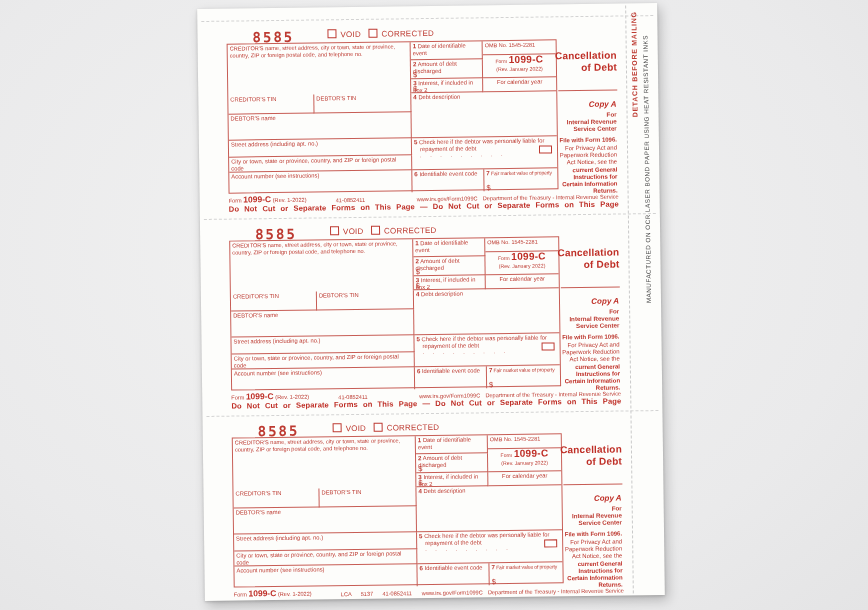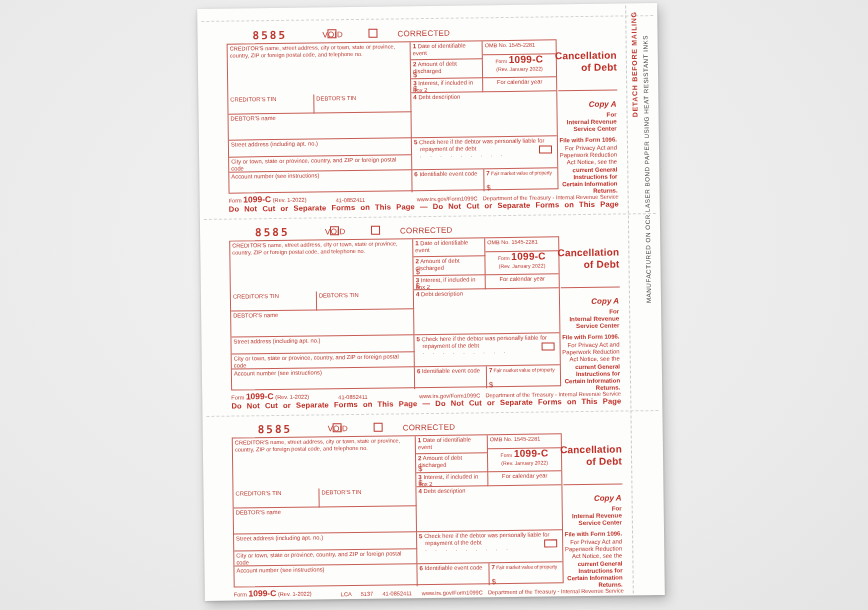--- a/index.html
+++ b/index.html
@@ -19,25 +19,25 @@
   .perf-v { position: absolute; left: 428px; top: 2px; bottom: 2px; width: 0; border-left: 1px dashed #c9c9c9; }
   .perf-h { position: absolute; left: 4px; right: 4px; height: 0; border-top: 1px dashed #d3d3d3; }
   .vtext { position: absolute; transform: rotate(-90deg); transform-origin: 0 0; white-space: nowrap; }
   .detach { font-size: 7px; font-weight: bold; color: var(--red); letter-spacing: .7px; }
   .manu { font-size: 6.3px; color: #474747; letter-spacing: .5px; }
 
   #forms-wrap { position: absolute; left: 29px; top: 16px; width: 392px; }
   .f { position: relative; width: 390px; height: 197px; color: var(--red); }
 
   .coderow { position: absolute; top: 5px; left: 0; width: 100%; height: 12px; }
-  .ocr { position: absolute; left: 26px; top: 0; font-family: "DejaVu Sans Mono", monospace; font-size: 11px; font-weight: bold; letter-spacing: 2px; }
+  .ocr { position: absolute; left: 26px; top: 0; font-family: "DejaVu Sans Mono", monospace; font-size: 14px; font-weight: bold; letter-spacing: 2px; }
   .cb { position: absolute; width: 9px; height: 9px; border: 1px solid var(--red); background: #fff; top: 1px; }
   .cb-void { left: 101px; } .cb-corr { left: 142px; }
   .cbl { position: absolute; top: 2px; font-size: 8px; letter-spacing: .2px; }
-  .cbl-void { left: 96px; } .cbl-corr { left: 155px; margin-left: 16px; }
+  .cbl-void { left: 114px; } .cbl-corr { left: 155px; }
 
   .tbl { position: absolute; top: 19px; left: 0; width: 330px; height: 150px; border: 1px solid var(--redline); }
   .cell { position: absolute; font-size: 5.8px; line-height: 6.6px; padding: 1px 2px; }
   .bR { border-right: 1px solid var(--redline); }
   .bB { border-bottom: 1px solid var(--redline); }
   .num { font-weight: bold; font-size: 6.2px; }
   .dollar { position: absolute; left: 2px; bottom: -1px; font-size: 7.5px; }
 
   .c-creditor { left: 0; top: 0; width: 183px; height: 51px; font-size: 5.6px; }
   .c-box1 { left: 183px; top: 0; width: 72px; height: 18px; }

